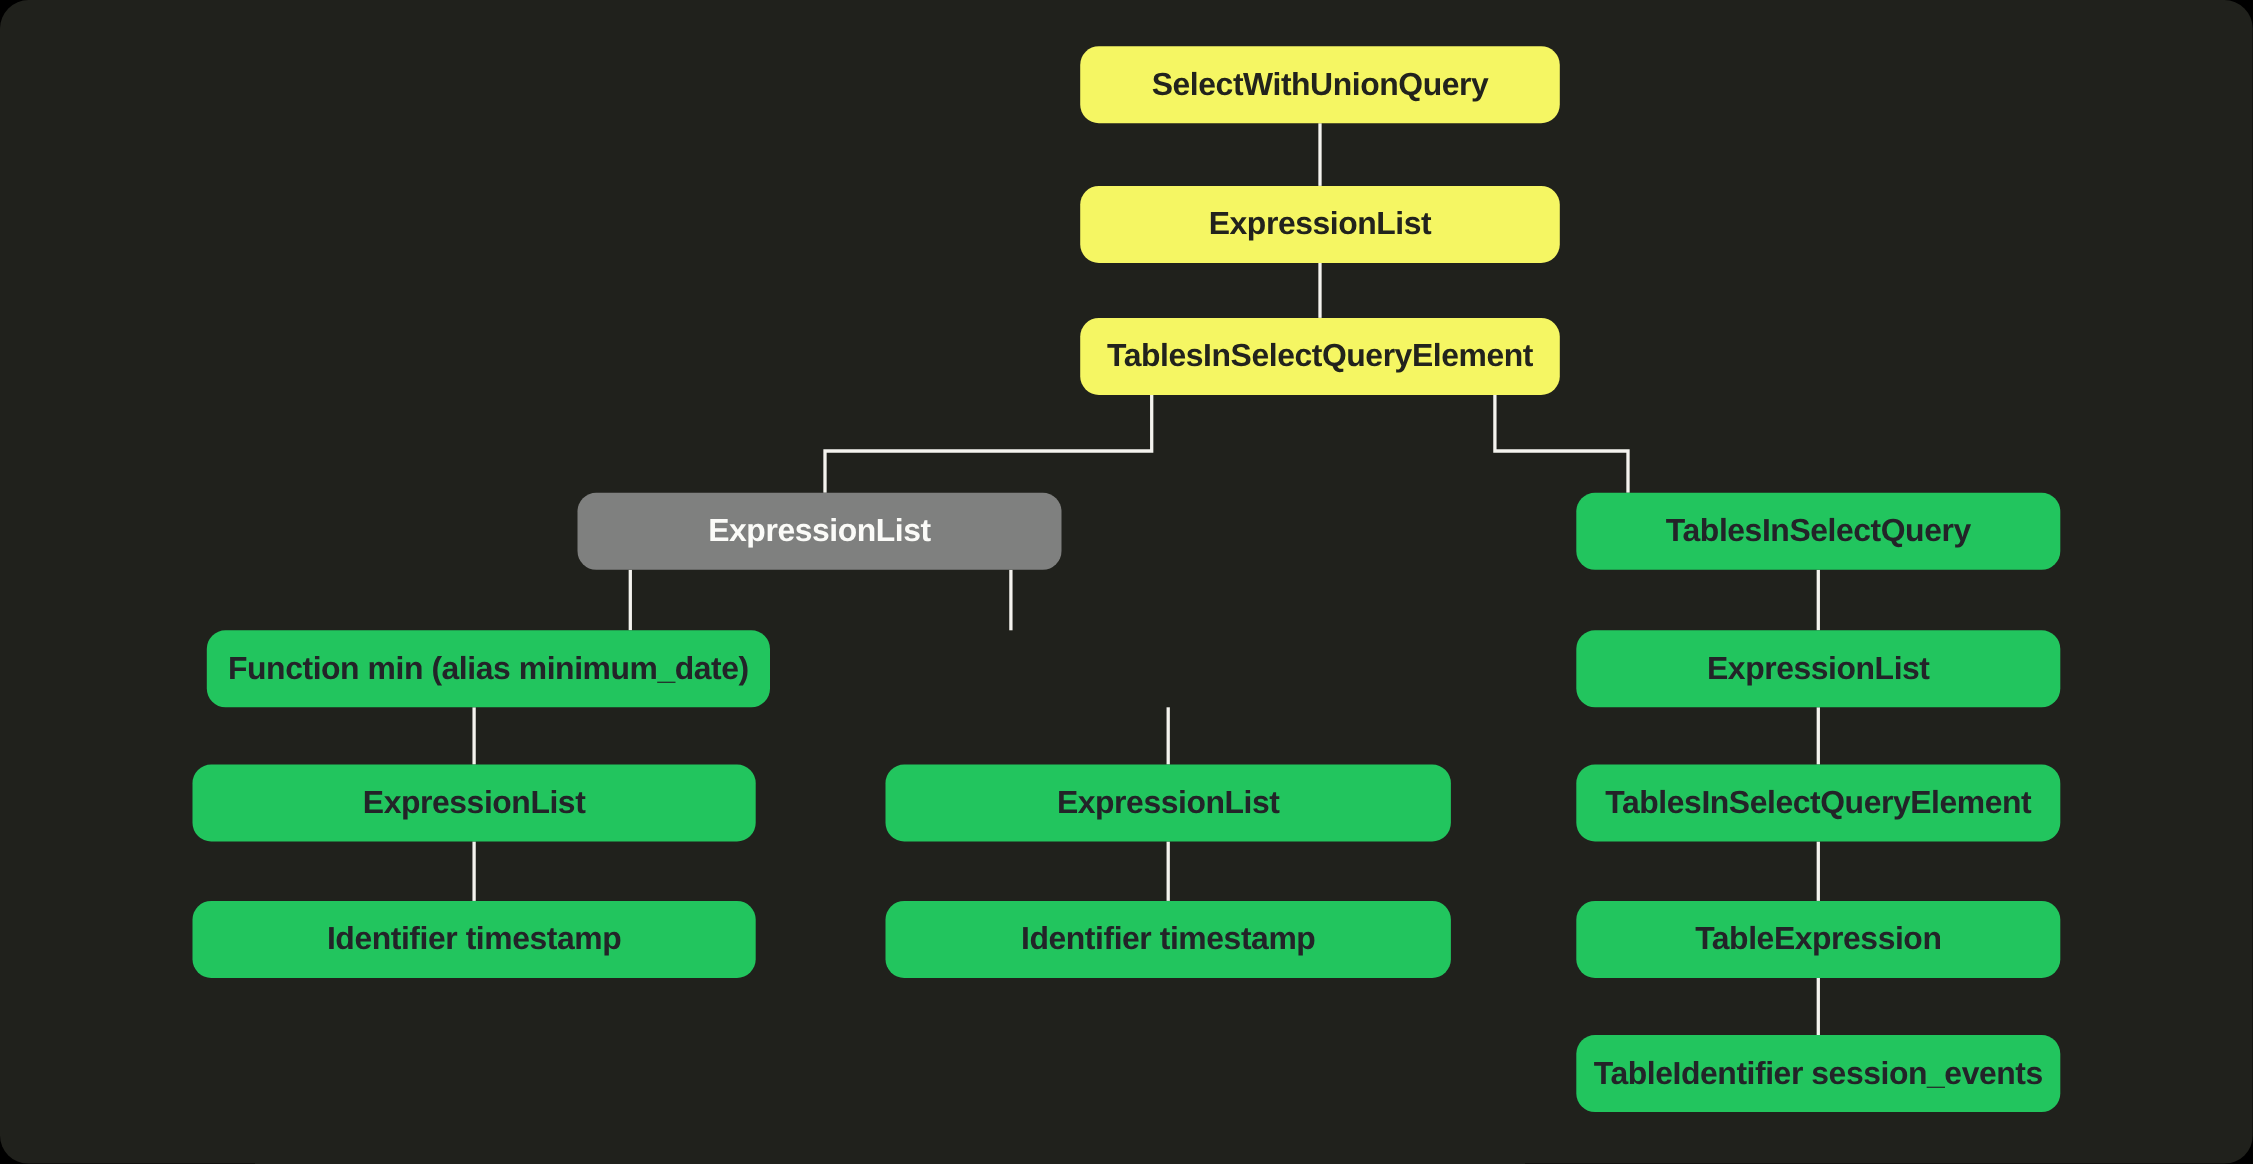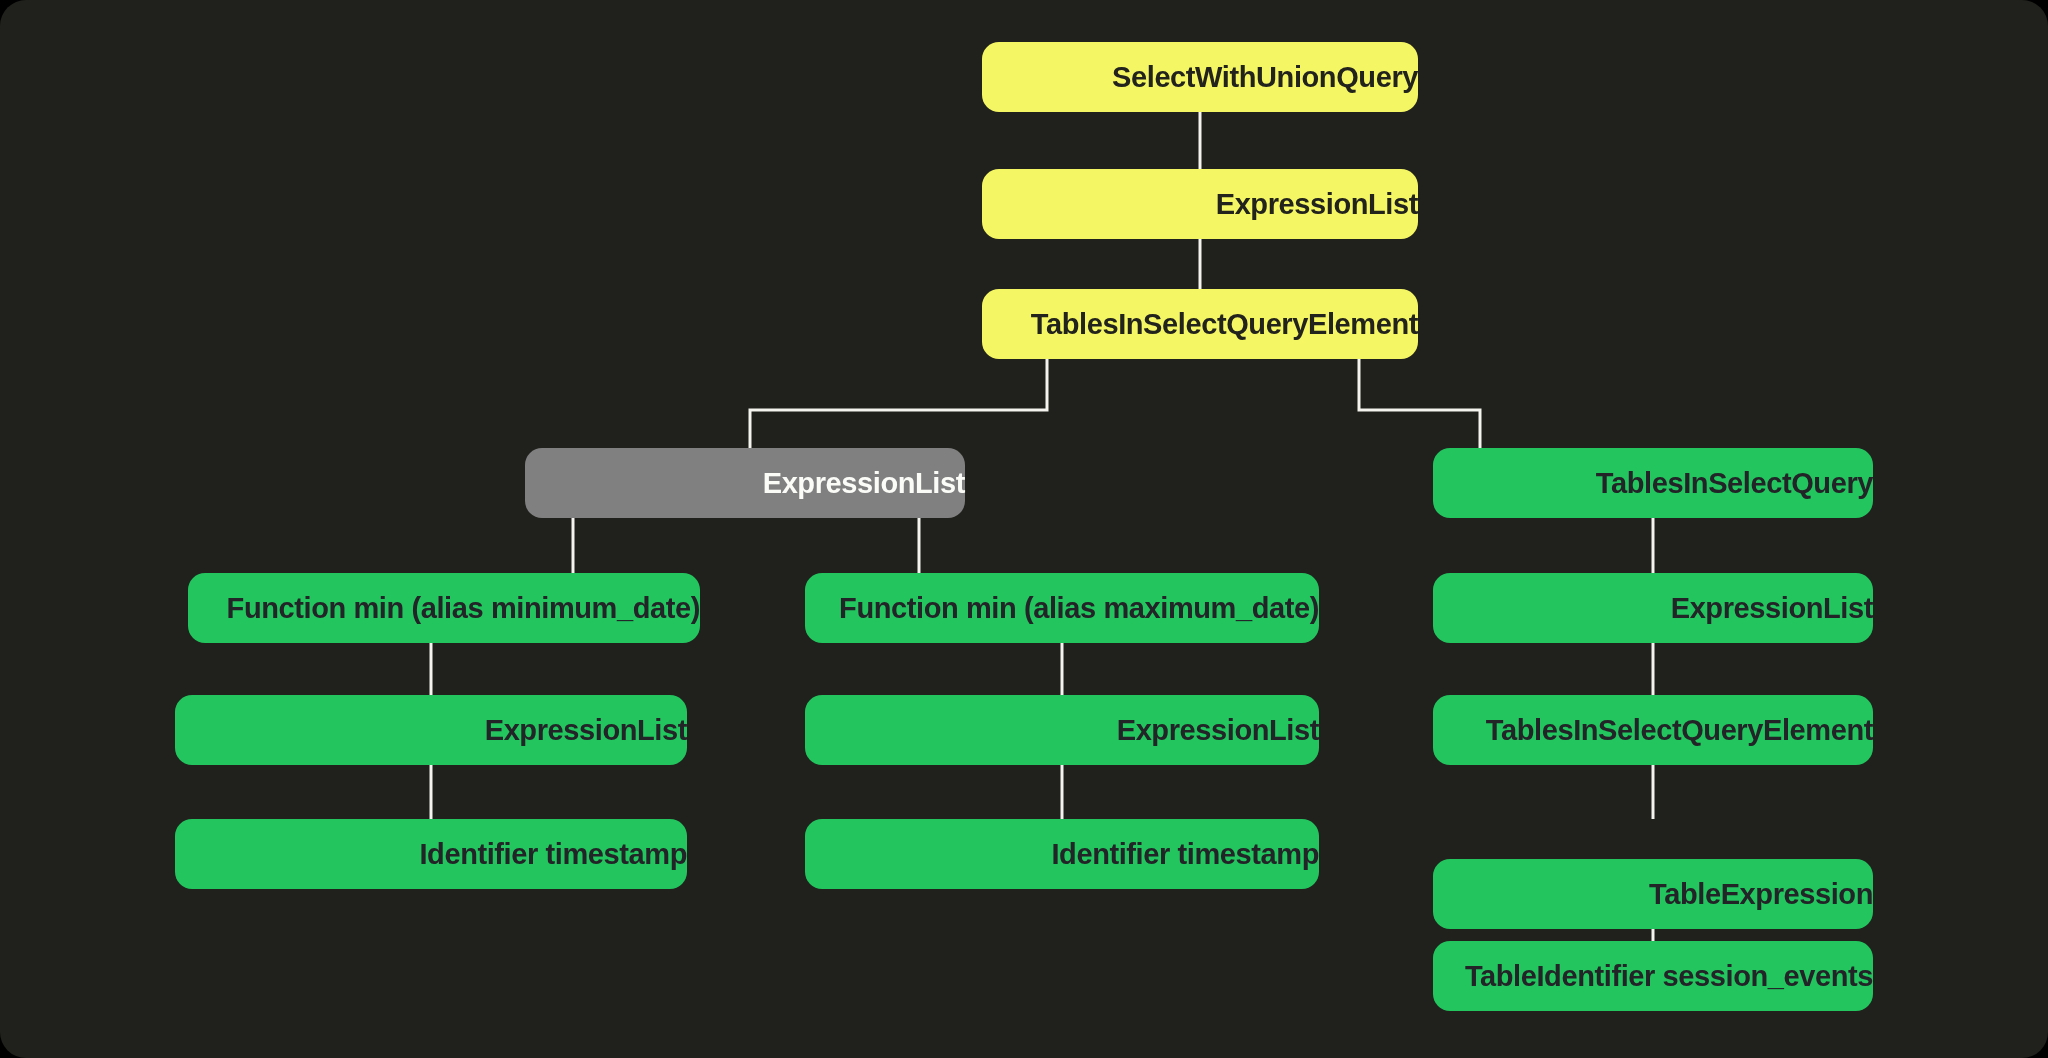--- a/index.html
+++ b/index.html
@@ -28,21 +28,21 @@
   }
   svg.edges path {
     fill: none;
     stroke: #f4f3ee;
     stroke-width: 3;
   }
   .node {
     position: absolute;
     height: 70px;
     line-height: 70px;
-    text-align: right;
+    text-align: center;
     border-radius: 17px;
     font-size: 29px;
     font-weight: 700;
     letter-spacing: -0.4px;
     white-space: nowrap;
     cursor: pointer;
     box-sizing: border-box;
   }
   .v-highlight {
     background: #f5f663;
@@ -80,26 +80,25 @@
   </svg>
 
   <div class="node v-highlight" style="left:982px;  top:42px;  width:436px;">SelectWithUnionQuery</div>
   <div class="node v-highlight" style="left:982px;  top:169px; width:436px;">ExpressionList</div>
   <div class="node v-highlight" style="left:982px;  top:289px; width:436px;">TablesInSelectQueryElement</div>
 
   <div class="node v-selected" style="left:525px;  top:448px; width:440px;">ExpressionList</div>
   <div class="node v-node" style="left:1433px; top:448px; width:440px;">TablesInSelectQuery</div>
 
   <div class="node v-node" style="left:188px;  top:573px; width:512px;">Function min (alias minimum_date)</div>
-  <div class="node v-node" style="left:805px;  top:573px; width:514px;">Function min (alias maximum_date)</div>
   <div class="node v-node" style="left:1433px; top:573px; width:440px;">ExpressionList</div>
 
   <div class="node v-node" style="left:175px;  top:695px; width:512px;">ExpressionList</div>
   <div class="node v-node" style="left:805px;  top:695px; width:514px;">ExpressionList</div>
   <div class="node v-node" style="left:1433px; top:695px; width:440px;">TablesInSelectQueryElement</div>
 
   <div class="node v-node" style="left:175px;  top:819px; width:512px;">Identifier timestamp</div>
   <div class="node v-node" style="left:805px;  top:819px; width:514px;">Identifier timestamp</div>
-  <div class="node v-node" style="left:1433px; top:819px; width:440px;margin-top:40px;">TableExpression</div>
+  <div class="node v-node" style="left:1433px; top:819px; width:440px;">TableExpression</div>
 
   <div class="node v-node" style="left:1433px; top:941px; width:440px;">TableIdentifier session_events</div>
 
 </div>
 
 </body></html>

